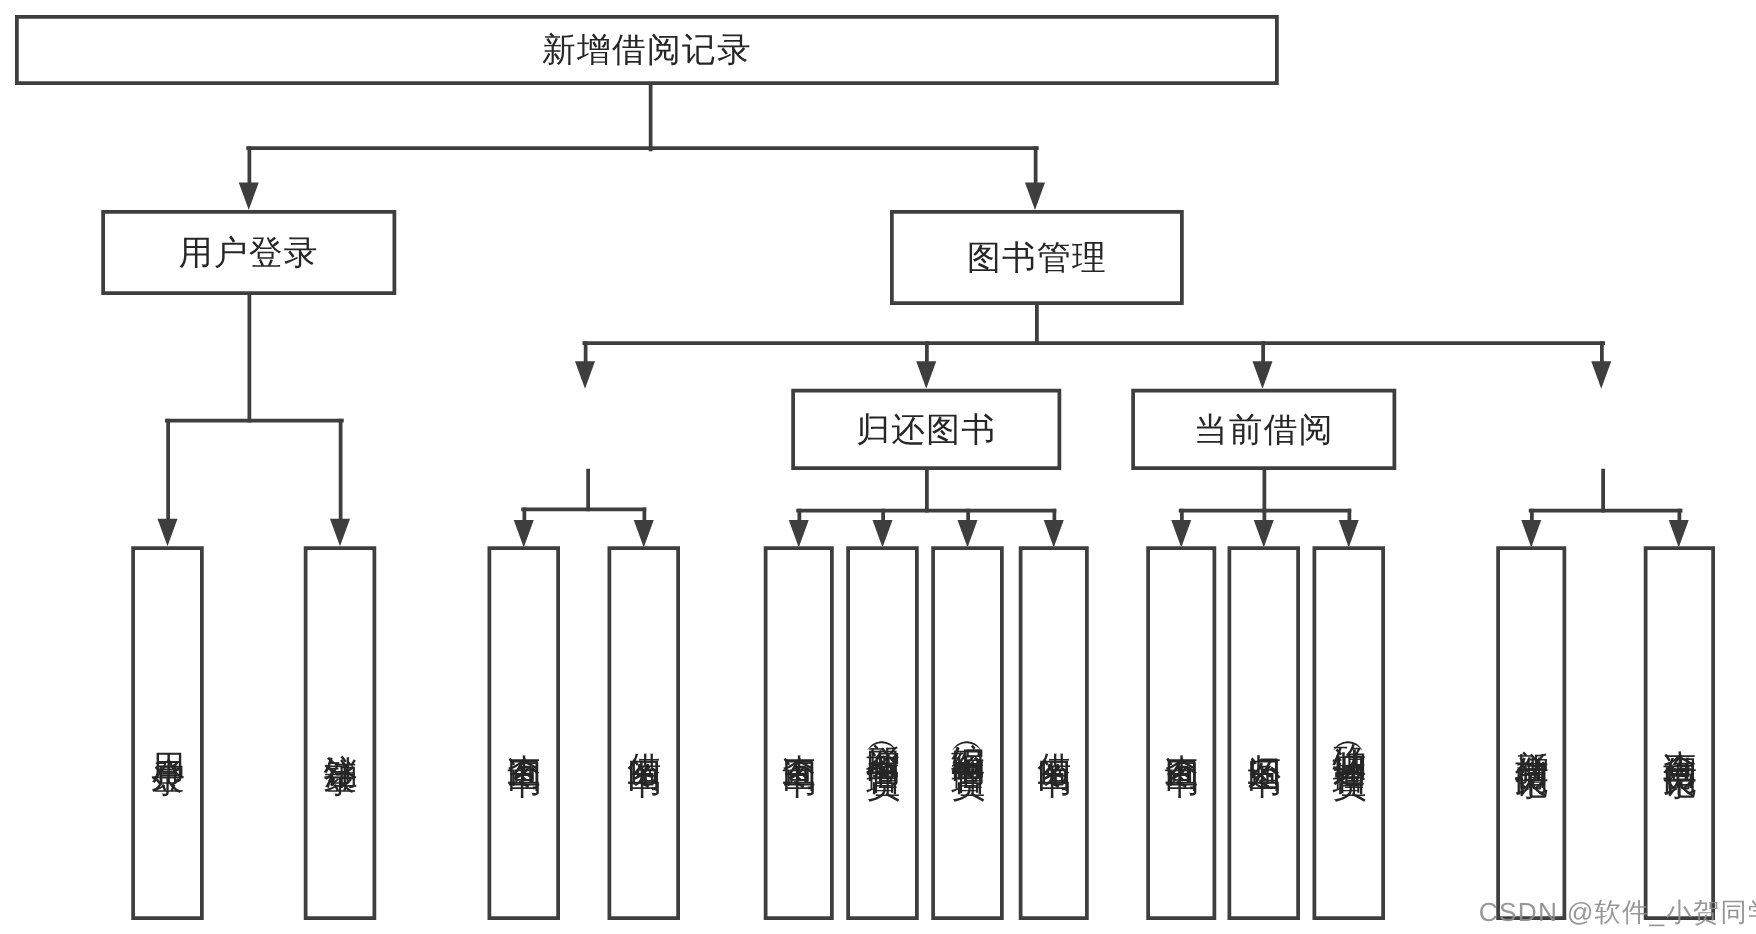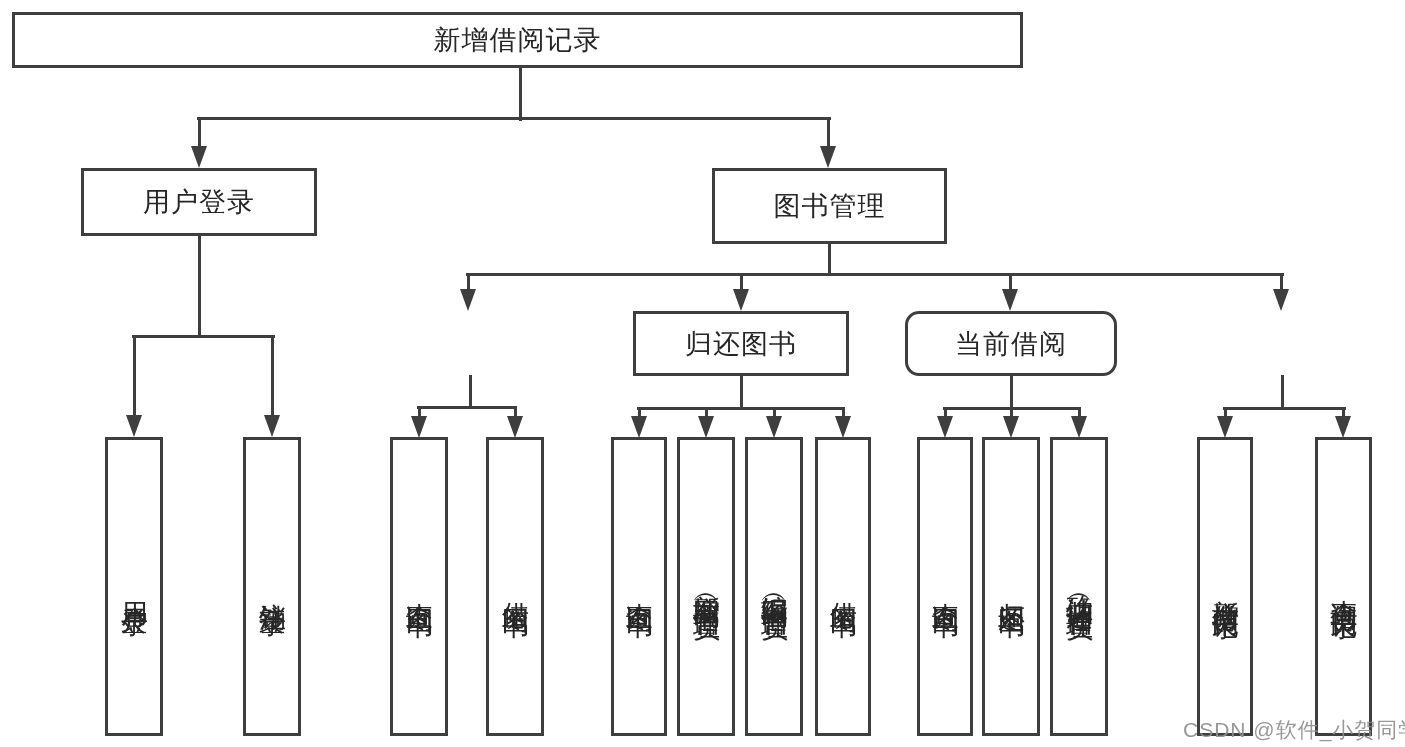--- a/index.html
+++ b/index.html
@@ -106,21 +106,21 @@
   <div class="hbox" style="left:81px;top:168px;width:236px;height:68px;">
       <span>用户登录</span>
     </div>
   <div class="hbox" style="left:712px;top:168px;width:235px;height:76px;">
       <span>图书管理</span>
     </div>
 
   <div class="hbox" style="left:633px;top:311px;width:216px;height:65px;">
       <span>归还图书</span>
     </div>
-  <div class="hbox" style="left:905px;top:311px;width:212px;height:65px;border-radius:14px;">
+  <div class="hbox" style="left:905px;top:311px;width:212px;height:65px;">
       <span>当前借阅</span>
     </div>
 
   <div class="vbox" style="left:105px;top:437px;width:58px;height:299px;">
       <span>用户登录</span>
     </div>
   <div class="vbox" style="left:243px;top:437px;width:58px;height:299px;">
       <span>注销登录</span>
     </div>
 

